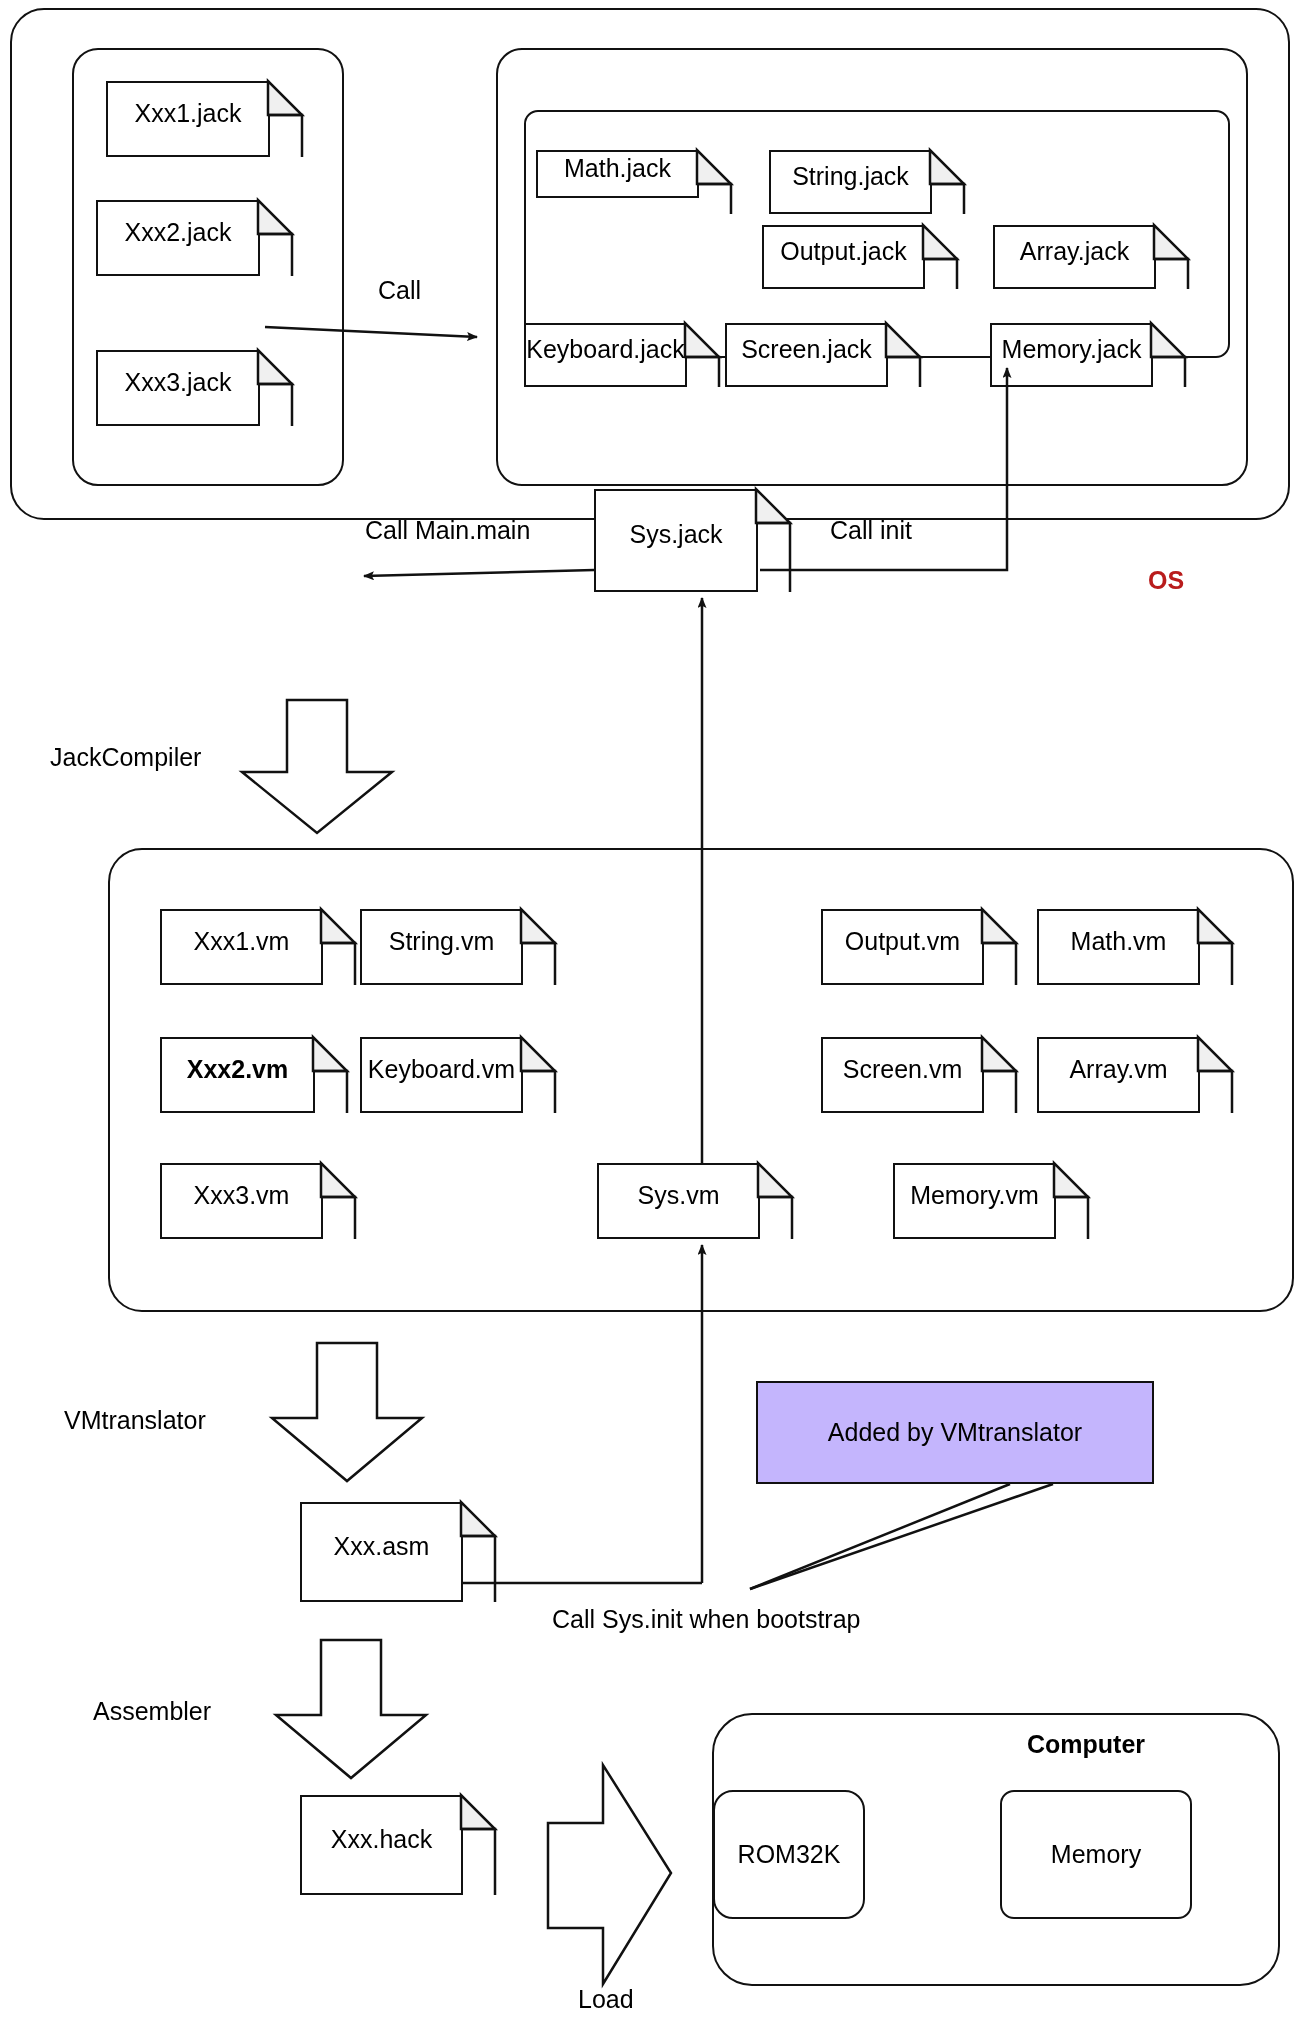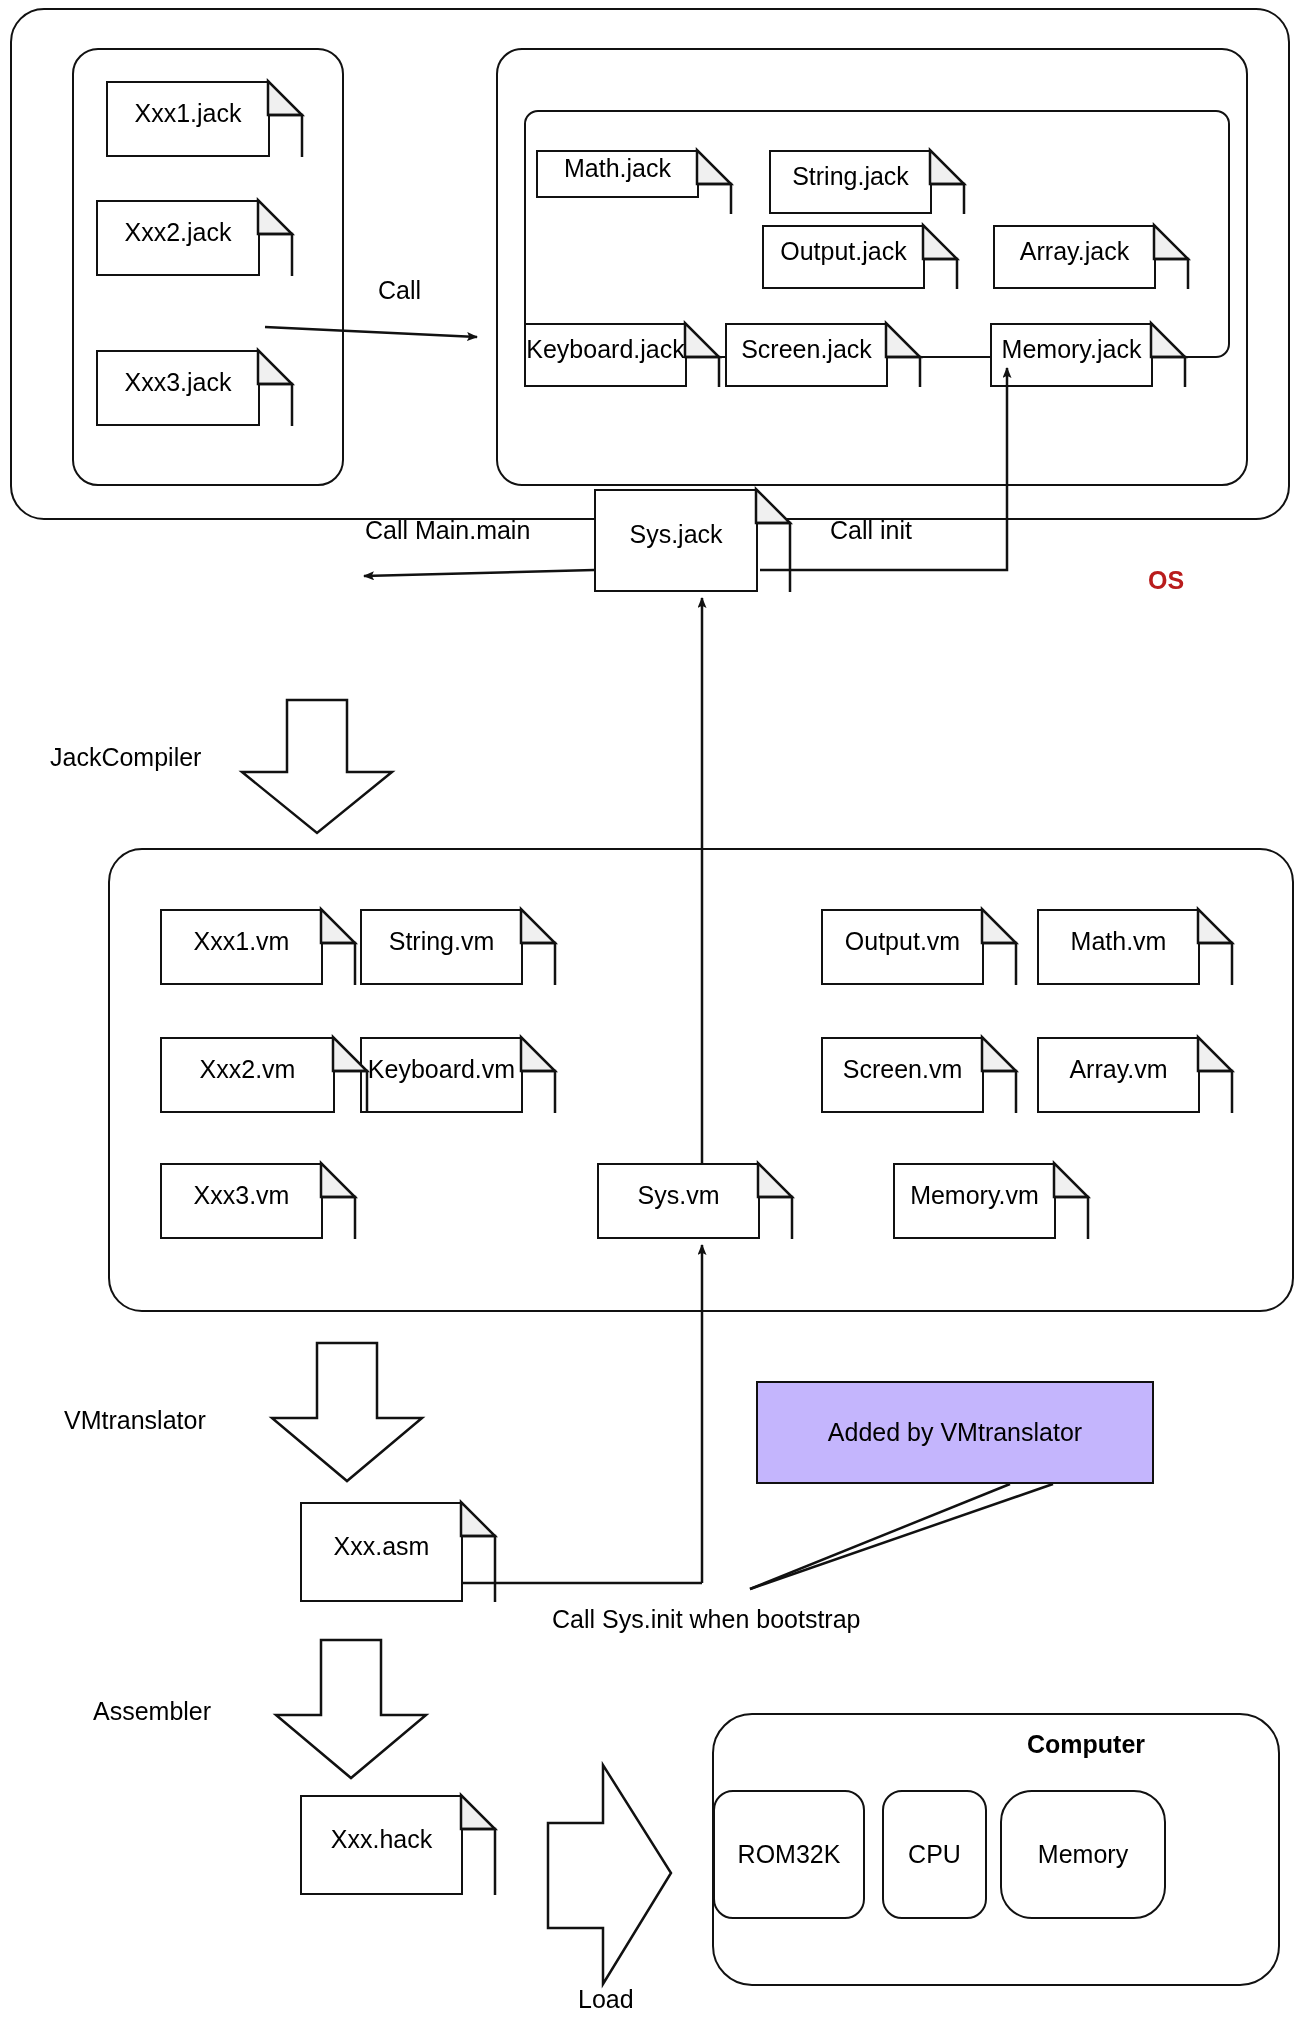--- a/index.html
+++ b/index.html
@@ -263,21 +263,21 @@
   <div class="doc" style="left:1037px; top:909px; width:163px; height:76px;">
     <span class="doc-label">Math.vm</span>
     <span class="fold">
       <svg width="50" height="50" viewBox="0 0 50 50">
         <path d="M0,0 L0,34 L34,34 Z" fill="#f0f0f0" stroke="#111" stroke-width="2.5" stroke-linejoin="miter"></path>
         <path d="M0,34 L34,34 L34,76" fill="none" stroke="#111" stroke-width="2.5"></path>
       </svg>
     </span>
   </div>
 
-  <div class="doc" style="left:160px; top:1037px; width:175px; height:76px;">
+  <div class="doc" style="left:160px; top:1037px; width:155px; height:76px;font-weight:bold;">
     <span class="doc-label">Xxx2.vm</span>
     <span class="fold">
       <svg width="50" height="50" viewBox="0 0 50 50">
         <path d="M0,0 L0,34 L34,34 Z" fill="#f0f0f0" stroke="#111" stroke-width="2.5" stroke-linejoin="miter"></path>
         <path d="M0,34 L34,34 L34,76" fill="none" stroke="#111" stroke-width="2.5"></path>
       </svg>
     </span>
   </div>
 
   <div class="doc" style="left:360px; top:1037px; width:163px; height:76px;">
@@ -390,25 +390,22 @@
   <div class="lbl" style="left:578px; top:1987px;">Load</div>
 
   <div class="abs rbox" style="left:712px; top:1713px; width:568px; height:273px; border-radius:40px;"></div>
 
   <div class="lbl bold" style="left:1027px; top:1732px;">Computer</div>
 
   <div class="abs rbox" style="left:713px; top:1790px; width:152px; height:129px; border-radius:20px; display:flex; align-items:center; justify-content:center; background:#fff;">
     <span style="font-size:25px;">ROM32K</span>
   </div>
 
-  <div class="abs rbox" style="left:882px; top:1790px; width:105px; height:129px; border-radius:20px; display:flex; align-items:center; justify-content:center; background:#fff;">
-    <span style="font-size:25px;">CPU</span>
-  </div>
-
-  <div class="abs rbox" style="left:1000px; top:1790px; width:166px; height:129px; border-radius:32px; display:flex; align-items:center; justify-content:center; background:#fff;">
+
+  <div class="abs rbox" style="left:1000px; top:1790px; width:192px; height:129px; border-radius:14px; display:flex; align-items:center; justify-content:center; background:#fff;">
     <span style="font-size:25px;">Memory</span>
   </div>
 
   <svg id="wires" viewBox="0 0 1300 2027" xmlns="http://www.w3.org/2000/svg">
     <defs>
       <marker id="arrowhead" markerWidth="11" markerHeight="9" refX="10" refY="4.5" orient="auto" markerUnits="userSpaceOnUse">
         <path d="M0,0 L11,4.5 L0,9 L2.2,4.5 Z" fill="#111"></path>
       </marker>
       <marker id="arrowhead-l" markerWidth="11" markerHeight="9" refX="10" refY="4.5" orient="auto" markerUnits="userSpaceOnUse">
         <path d="M0,0 L11,4.5 L0,9 L2.2,4.5 Z" fill="#111"></path>

